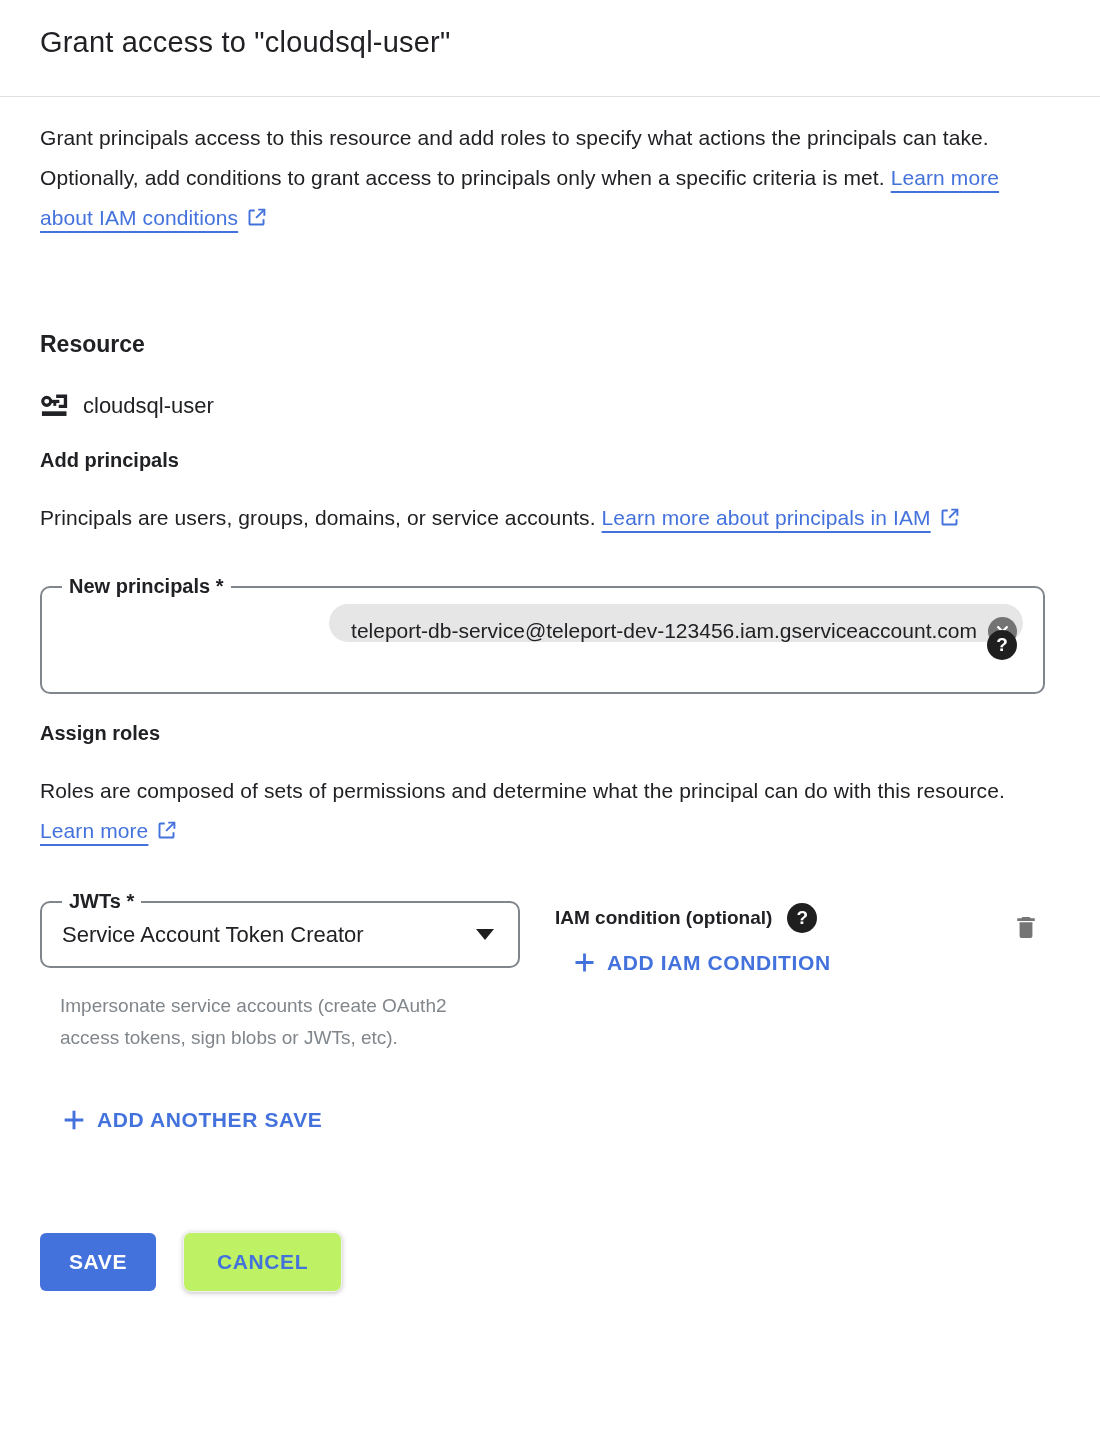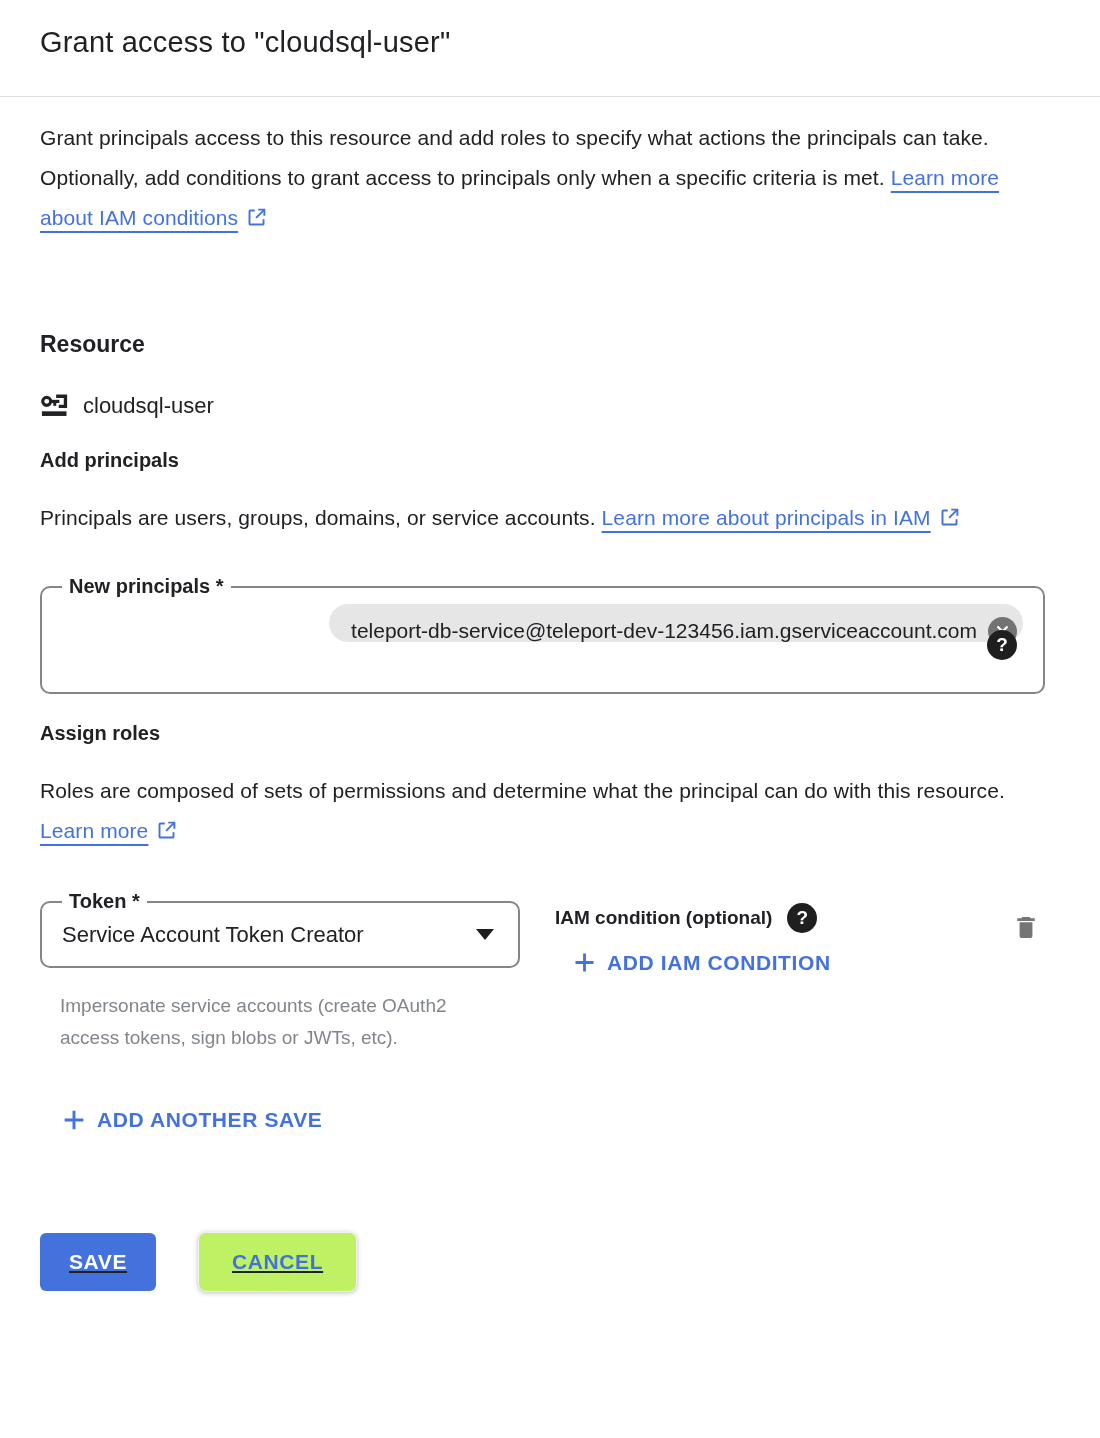--- a/index.html
+++ b/index.html
@@ -72,21 +72,21 @@
   .cond-col{margin-left:35px;flex:1 1 auto;}
   .cond-head{display:flex;align-items:center;gap:15px;margin-top:2px;}
   .cond-label{font-size:19px;font-weight:700;}
   .text-btn{
     display:inline-flex;align-items:center;gap:9px;border:none;background:transparent;cursor:pointer;
     color:var(--link_blue);font-family:inherit;font-size:21px;font-weight:700;letter-spacing:.6px;
   }
   .cond-add{margin:16px 0 0 16px;}
   .icon-btn{margin:12px 5px 0 0;border:none;background:transparent;cursor:pointer;flex:0 0 auto;}
   .add-role{margin:52px 0 0 20px;}
-  .actions{margin-top:94px;display:flex;align-items:center;gap:42px;text-decoration:underline;}
+  .actions{margin-top:94px;display:flex;align-items:center;gap:27px;}
   .btn-primary{
     border:none;border-radius:6px;background:var(--primary_button_bg);color:var(--primary_button_text);
     font-family:inherit;font-size:21px;font-weight:700;letter-spacing:.6px;
     padding:0 29px;height:58px;cursor:pointer;
   }
   .btn-secondary{
     border:1px solid #f1f1f1;border-radius:8px;background:#bef264;color:var(--link_blue);
     font-family:inherit;font-size:21px;font-weight:700;letter-spacing:.6px;
     padding:0 33px;height:60px;cursor:pointer;
     box-shadow:0 1px 5px rgba(0,0,0,.25);
@@ -152,21 +152,21 @@
     <a class="link"><span class="u">Learn more</span><svg class="ext" viewBox="0 0 24 24" width="21" height="21" fill="none" stroke="currentColor" stroke-width="2.2">
           <path d="M10 4 H5 Q4 4 4 5 V19 Q4 20 5 20 H19 Q20 20 20 19 V14"></path>
           <path d="M14 3 h7 v7"></path>
           <path d="M21 3 L11.5 12.5"></path>
         </svg></a>
   </p>
 
   <div class="role-row">
     <div class="role-col">
       <div class="outlined-field role-field">
-        <span class="field-label">Token *</span>
+        <span class="field-label">JWTs *</span>
         <span class="role-value">Service Account Token Creator</span>
         <span class="caret"></span>
       </div>
       <p class="helper">Impersonate service accounts (create OAuth2 access tokens, sign blobs or JWTs, etc).</p>
     </div>
     <div class="cond-col">
       <div class="cond-head">
         <span class="cond-label">IAM condition (optional)</span>
         <span class="help-badge">?</span>
       </div>

